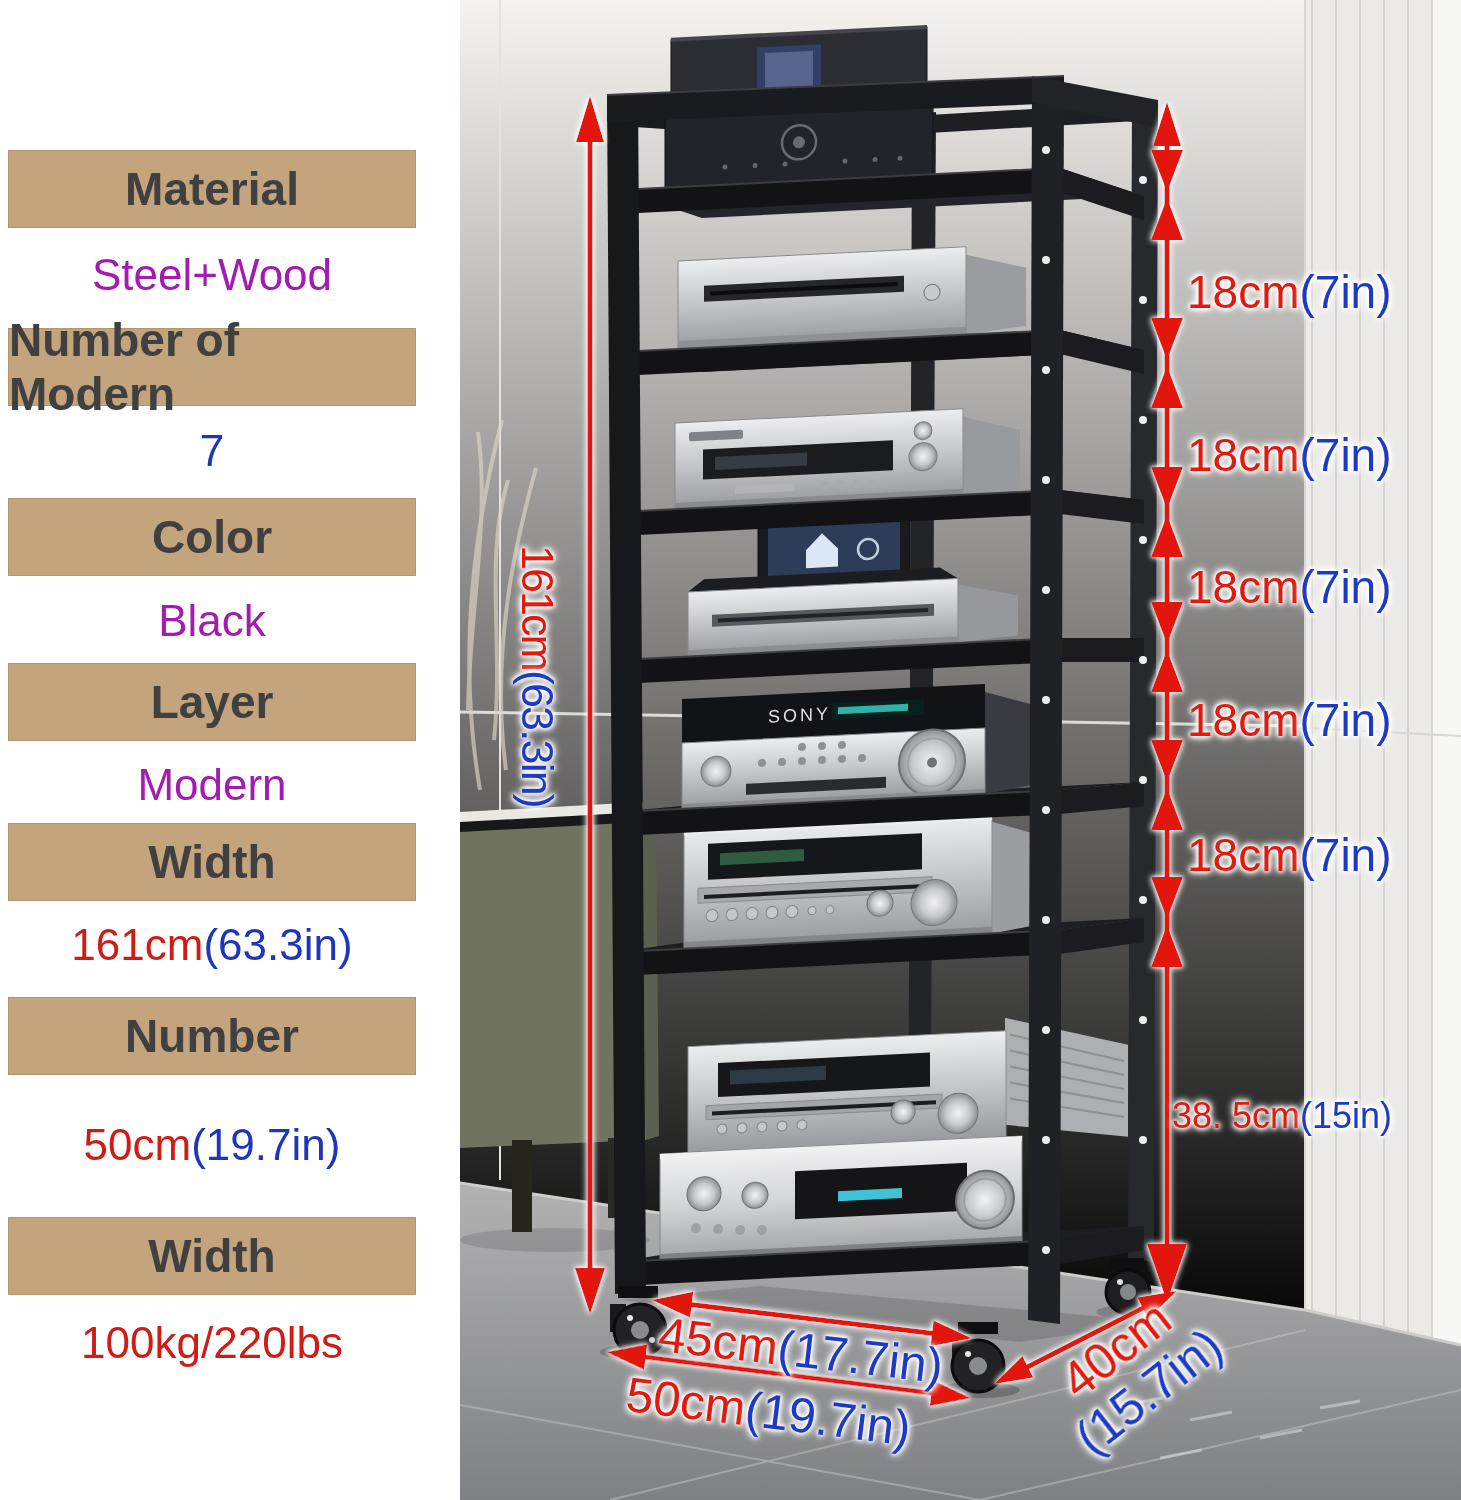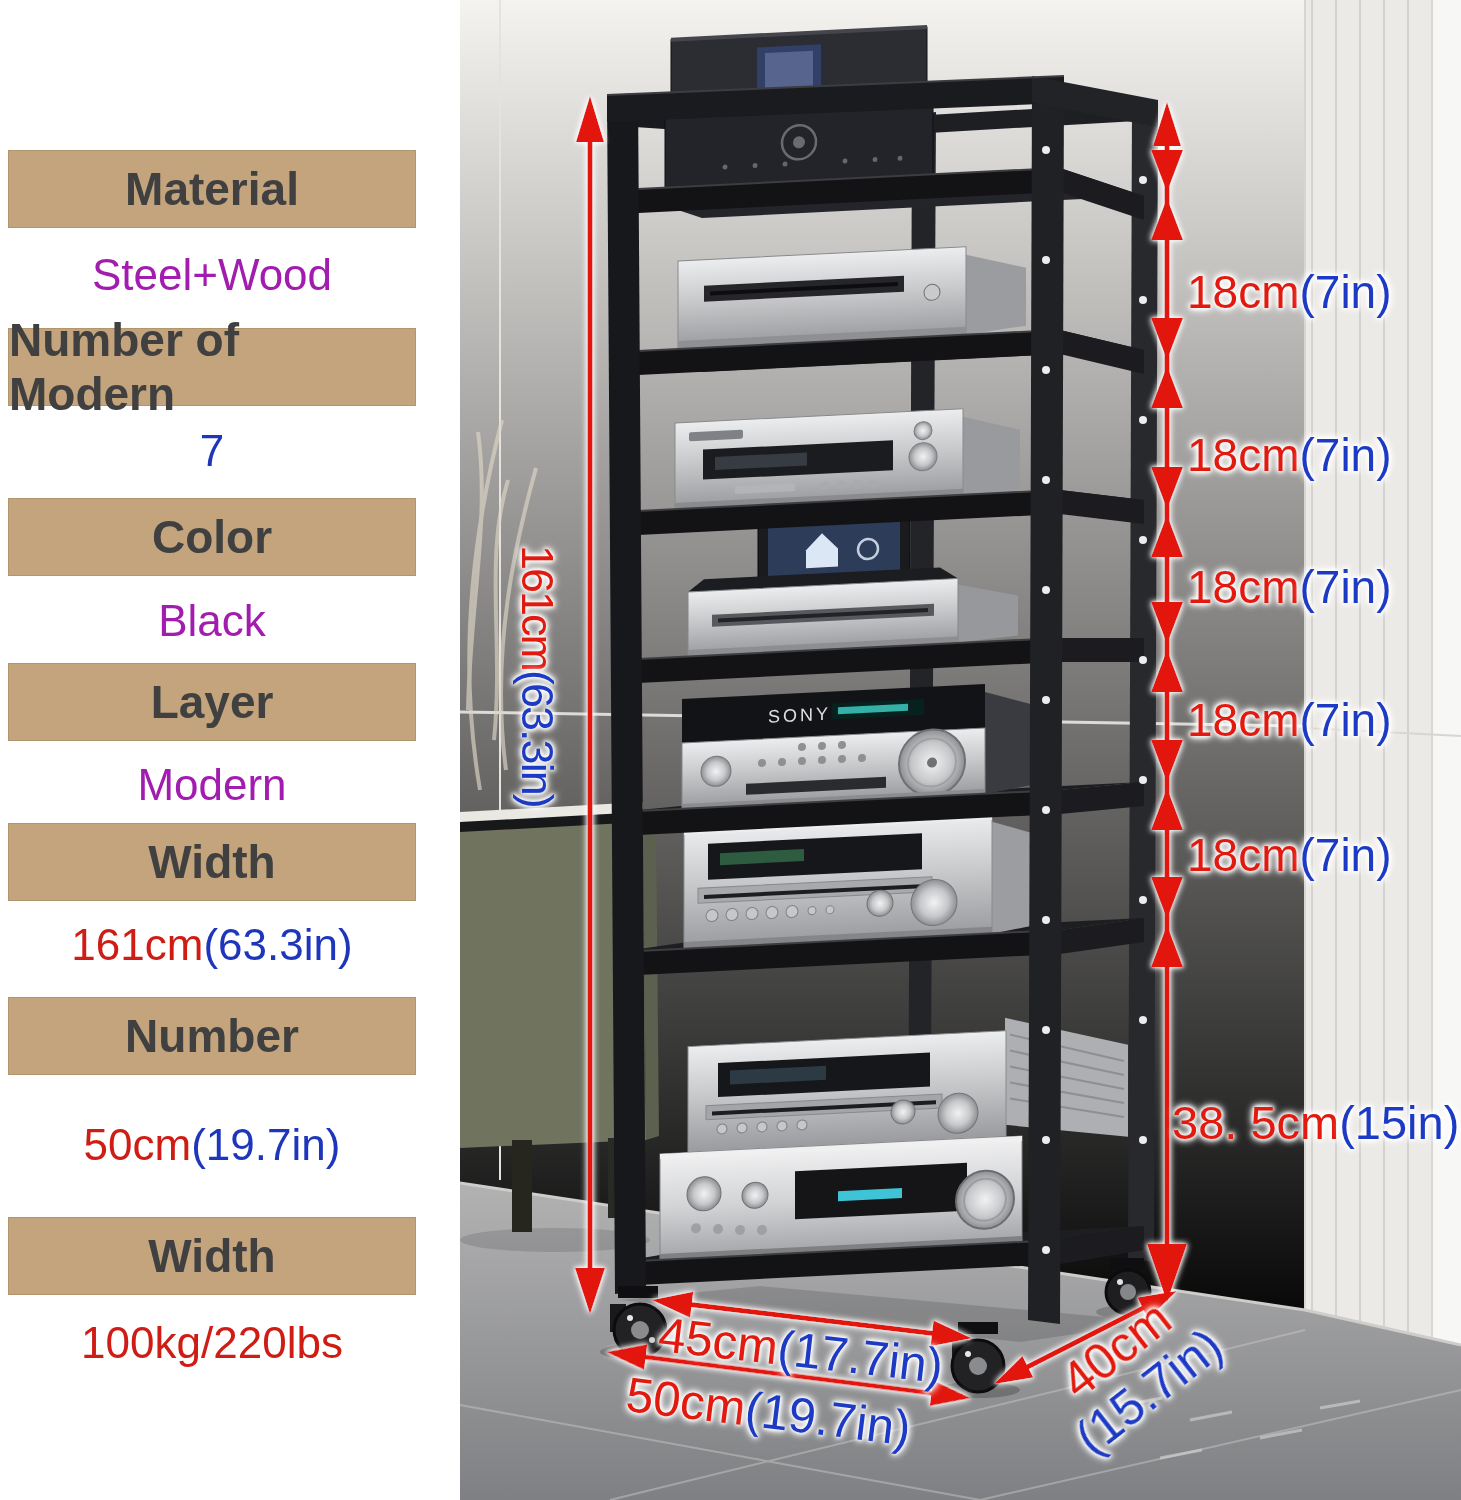--- a/index.html
+++ b/index.html
@@ -11,21 +11,21 @@
             font-weight:bold;font-size:46px;color:#404040;letter-spacing:0px;}
   .spec-val{position:absolute;left:8px;width:408px;text-align:center;font-size:44px;color:#2c2c2e;}
   .v-dark{color:#a21caf}.v-red{color:#cf1d15}.v-blue{color:#1e36bb}
   
   .dim{position:absolute;font-size:46px;white-space:nowrap;font-weight:400;
        text-shadow:0 0 4px #fff,0 0 4px #fff,0 0 6px #fff,0 0 8px #fff,0 0 10px #fff;}
   .dim .red{color:#e2190e}.dim .blue{color:#1d3ac5}
   .dim-height{left:563px;top:545px;transform:rotate(90deg);transform-origin:0 0;font-size:45px;letter-spacing:-2px;width:440px;}
   .dim-r0{left:1185px;top:141px}.dim-r1{left:1187px;top:265px}.dim-r2{left:1187px;top:428px}
   .dim-r3{left:1187px;top:560px}.dim-r4{left:1187px;top:693px}.dim-r5{left:1187px;top:828px}
-  .dim-r6{left:1172px;top:1095px;font-size:47px}
+  .dim-r6{left:1172px;top:1095px;font-size:36px}
   .dim-45{left:662px;top:1306px;transform:rotate(6.5deg);transform-origin:0 0;font-size:49px;}
   .dim-50{left:630px;top:1366px;transform:rotate(7deg);transform-origin:0 0;font-size:49px;}
   .dim-40{left:1048px;top:1318px;transform:rotate(-38deg);font-size:50px;text-align:center;line-height:1.06;}
   .dim-40 span{display:block}
   svg text{font-family:"Liberation Sans",sans-serif;}
 </style>
 </head>
 <body>
 
 <div class="stage">

